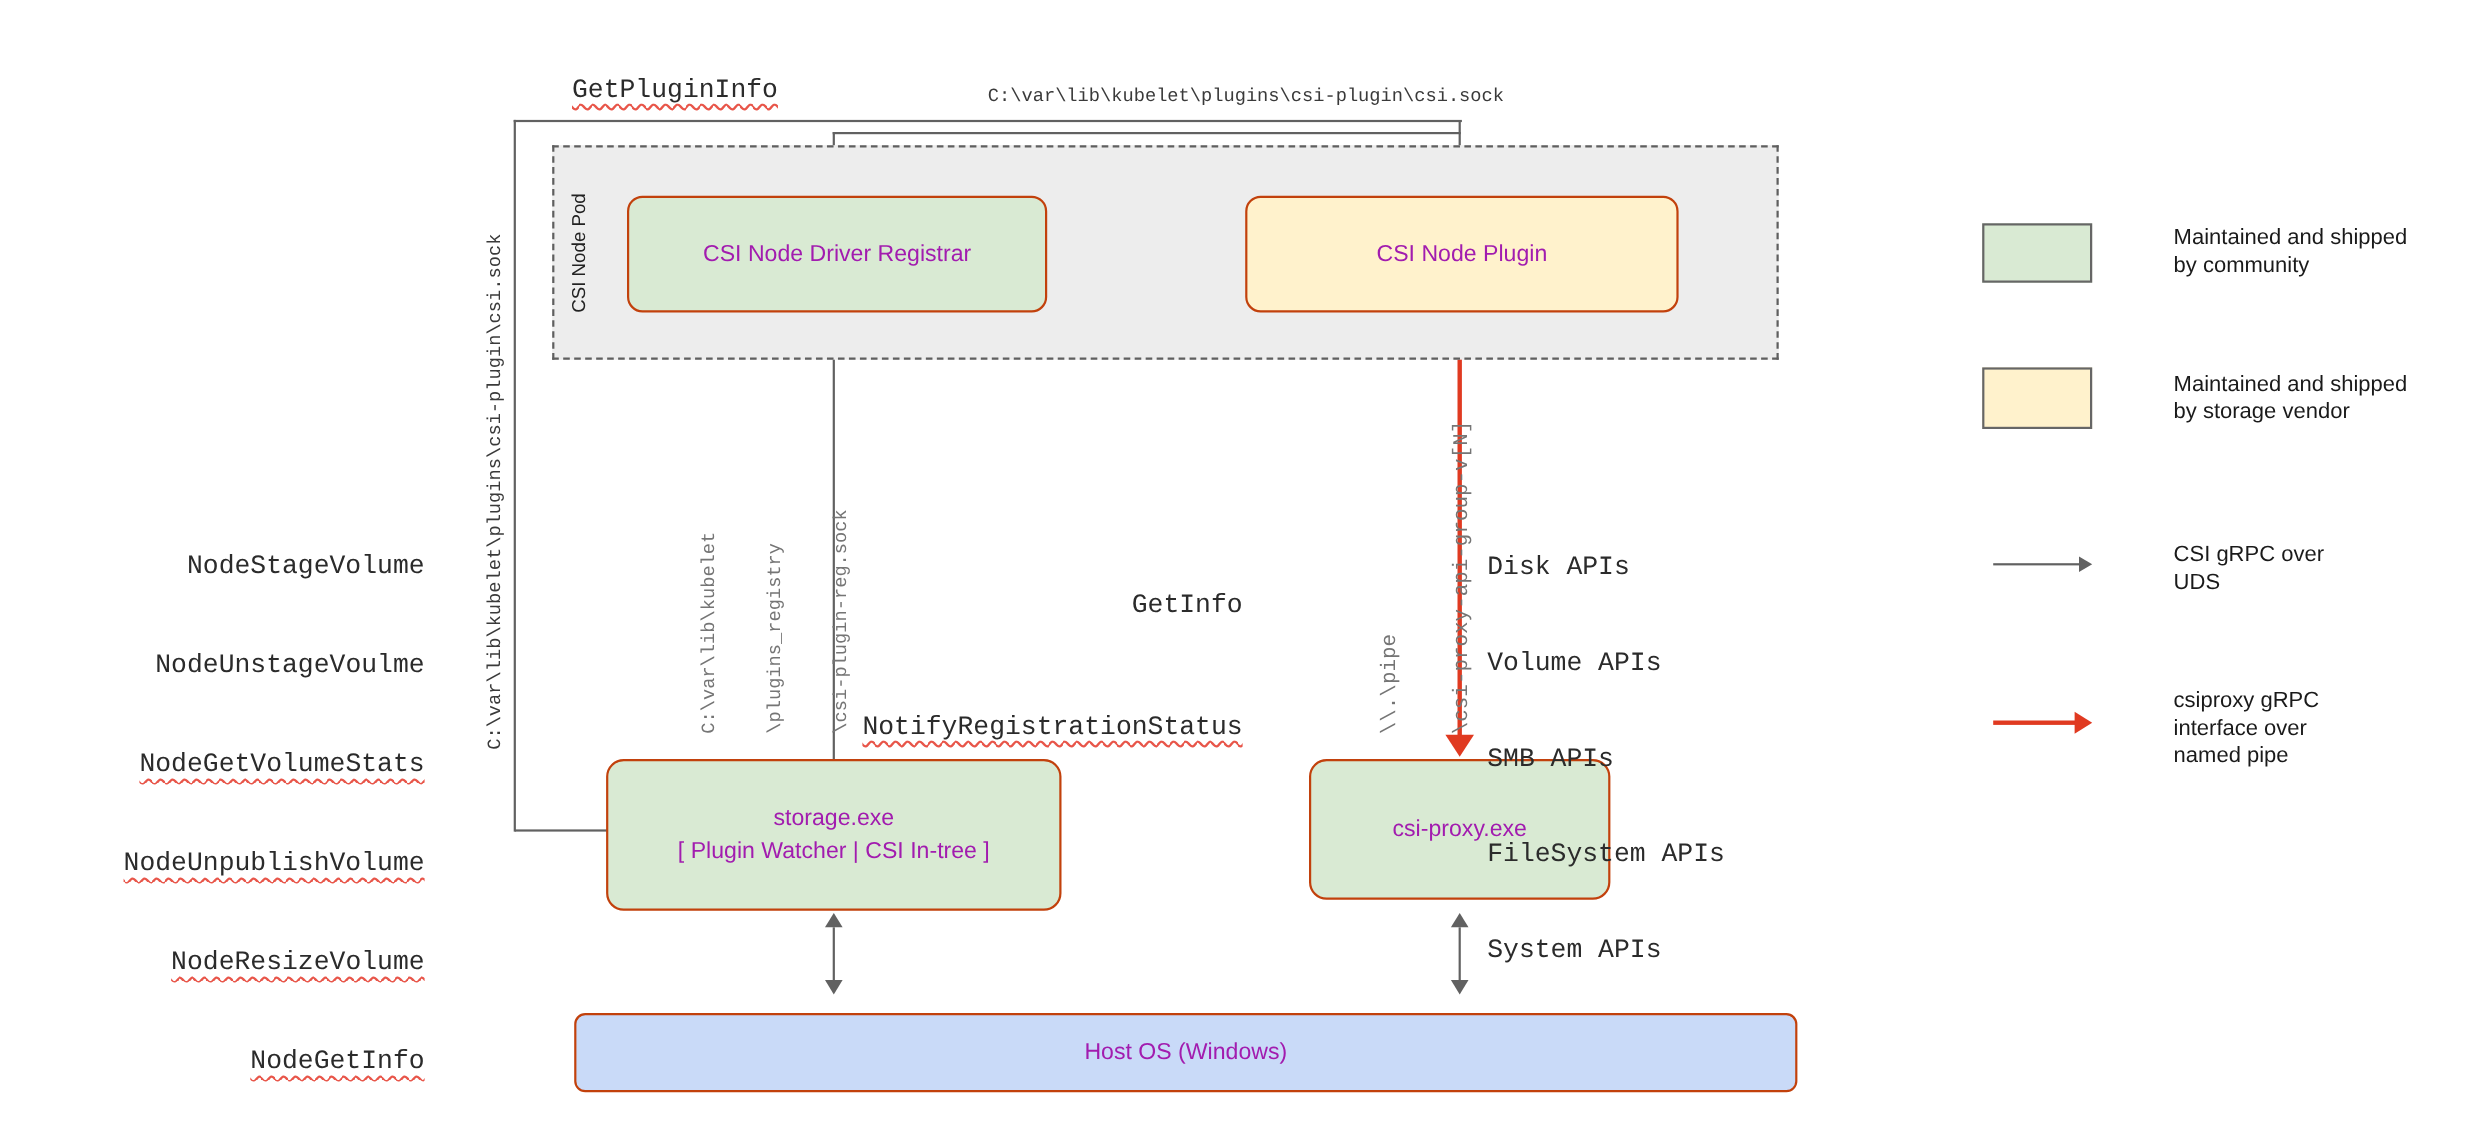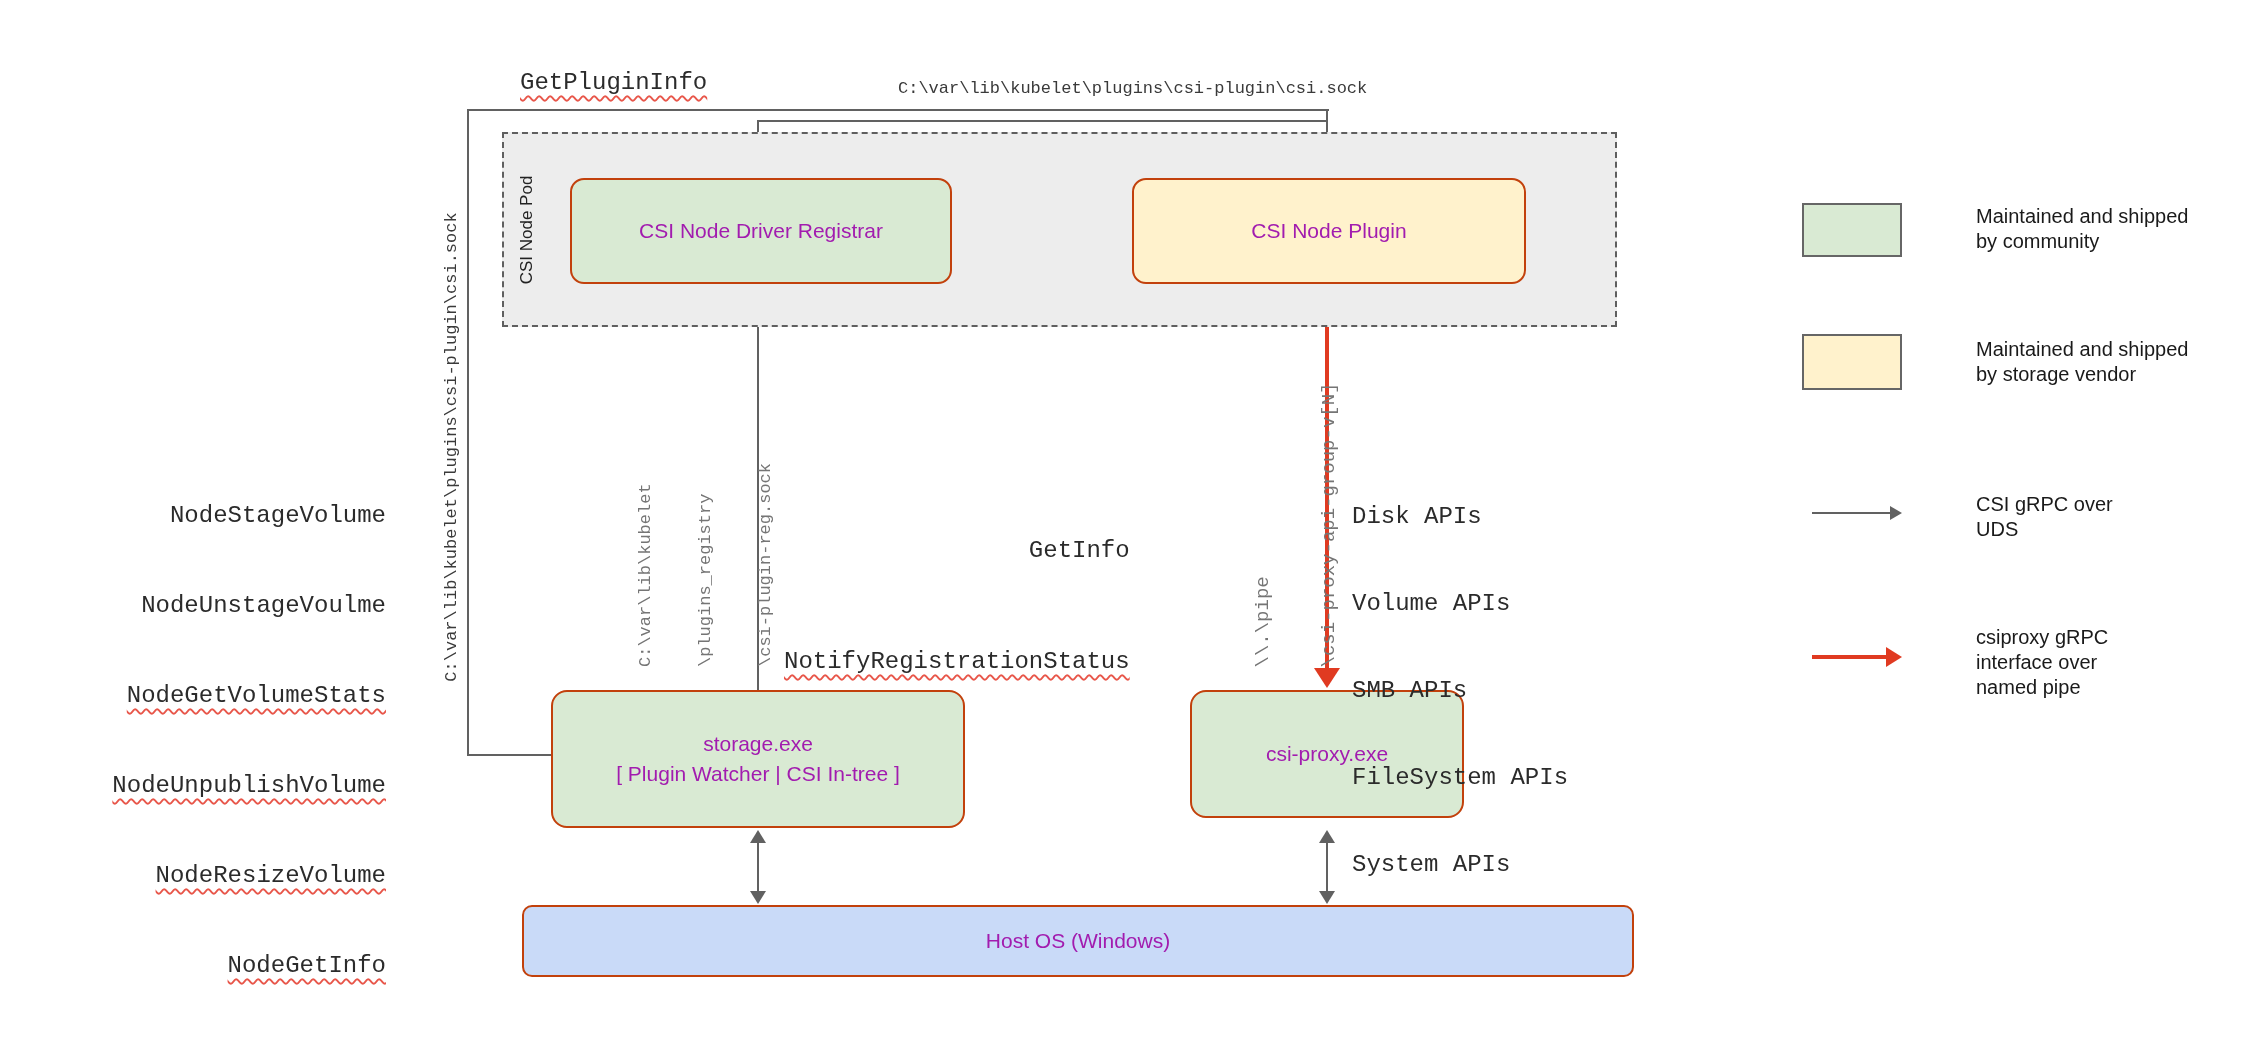--- a/index.html
+++ b/index.html
@@ -21,21 +21,21 @@
     text-underline-offset:6px;
   }
   .box {
     position:absolute; box-sizing:border-box;
     border:2px solid #c2410c;
     display:flex; flex-direction:column; align-items:center; justify-content:center;
     text-align:left; color:#a21caf; font-size:21px; line-height:30px;
   }
   .green  { background:#d9ead3; border-radius:16px; }
   .yellow { background:#fff2cc; border-radius:16px; }
-  .blue   { background:#c9daf8; border-radius:10px; }
+  .blue   { background:#c9daf8; border-radius:10px;margin-top:16px; }
   .podbox {
     position:absolute; box-sizing:border-box;
     background:#ededed; border:2px dashed #5f5f5f;
   }
   .hline, .vline { position:absolute; background:#616161; }
   .red-line { position:absolute; background:#e03a21; }
   .tri { position:absolute; width:0; height:0; }
   .vlabel {
     position:absolute;
     transform:translate(-50%,-50%) rotate(-90deg);

